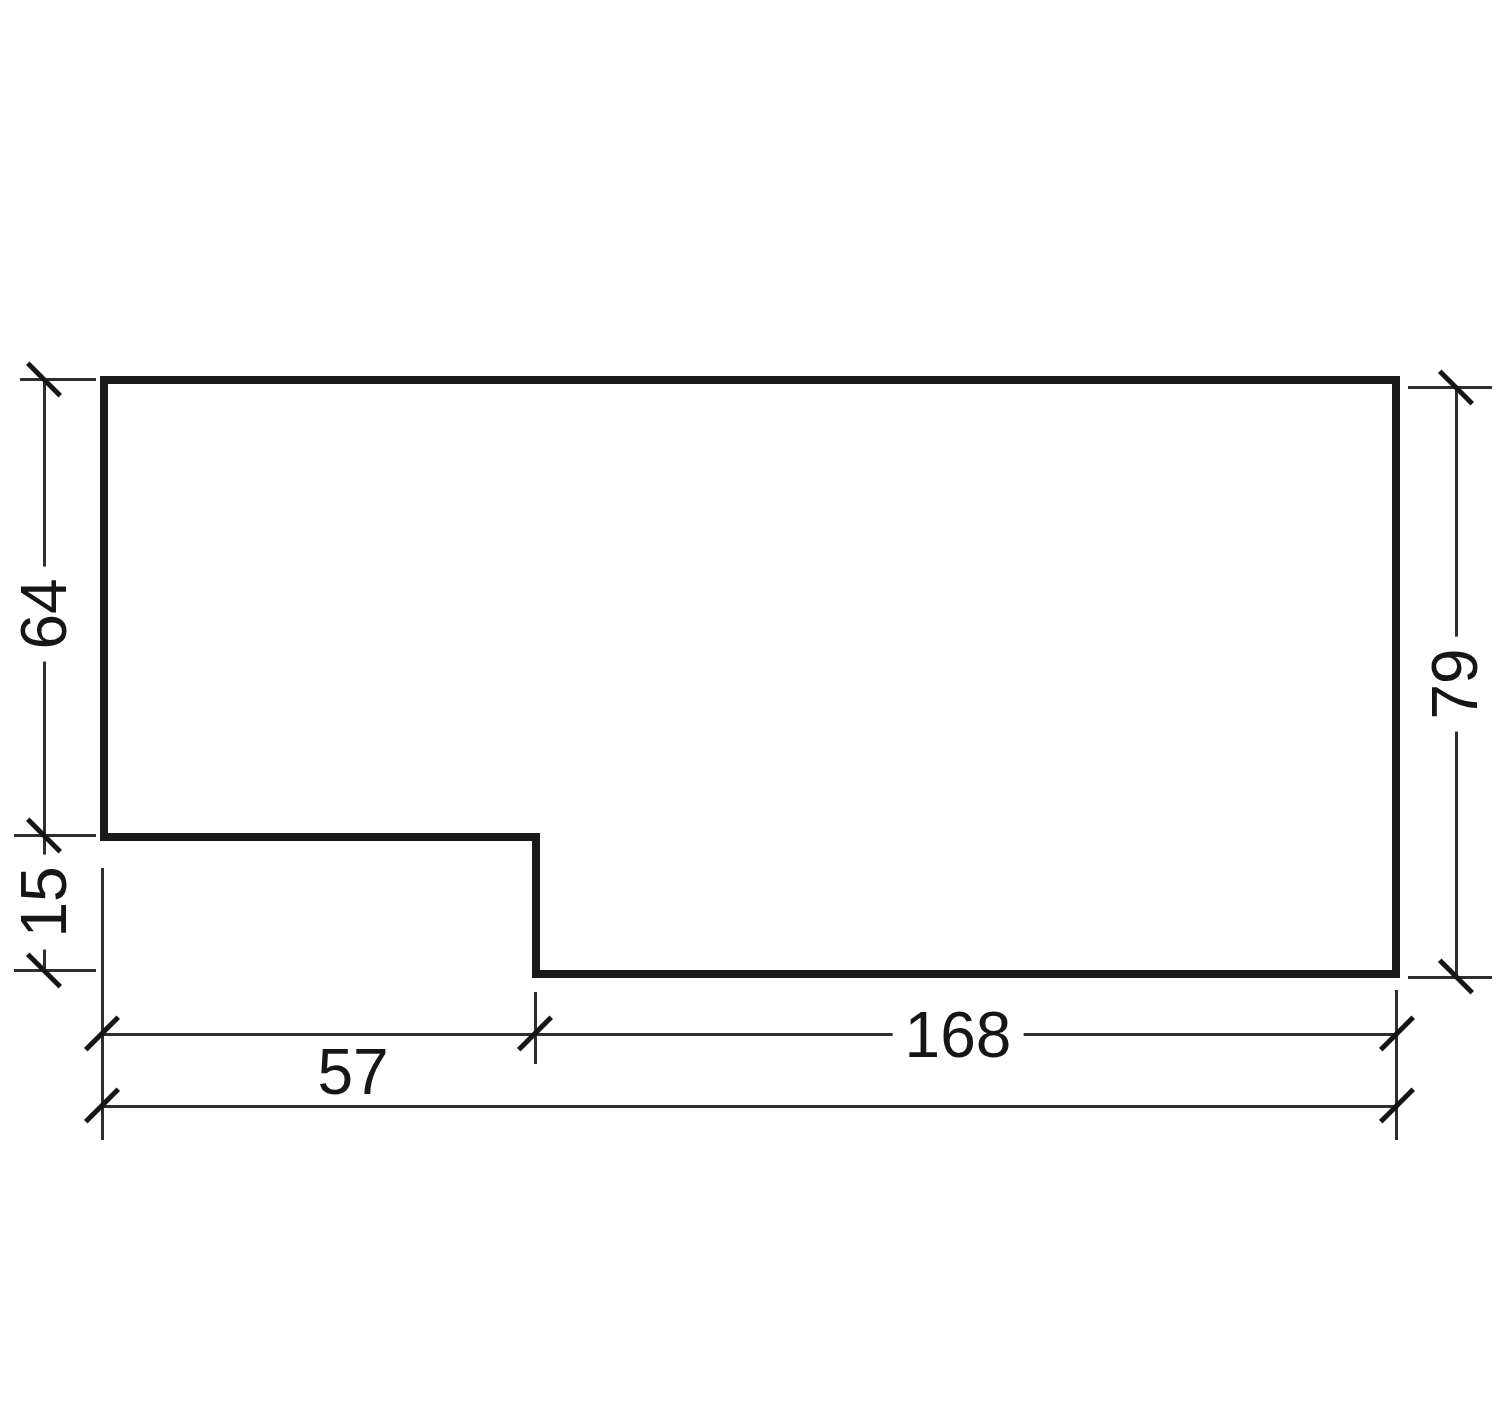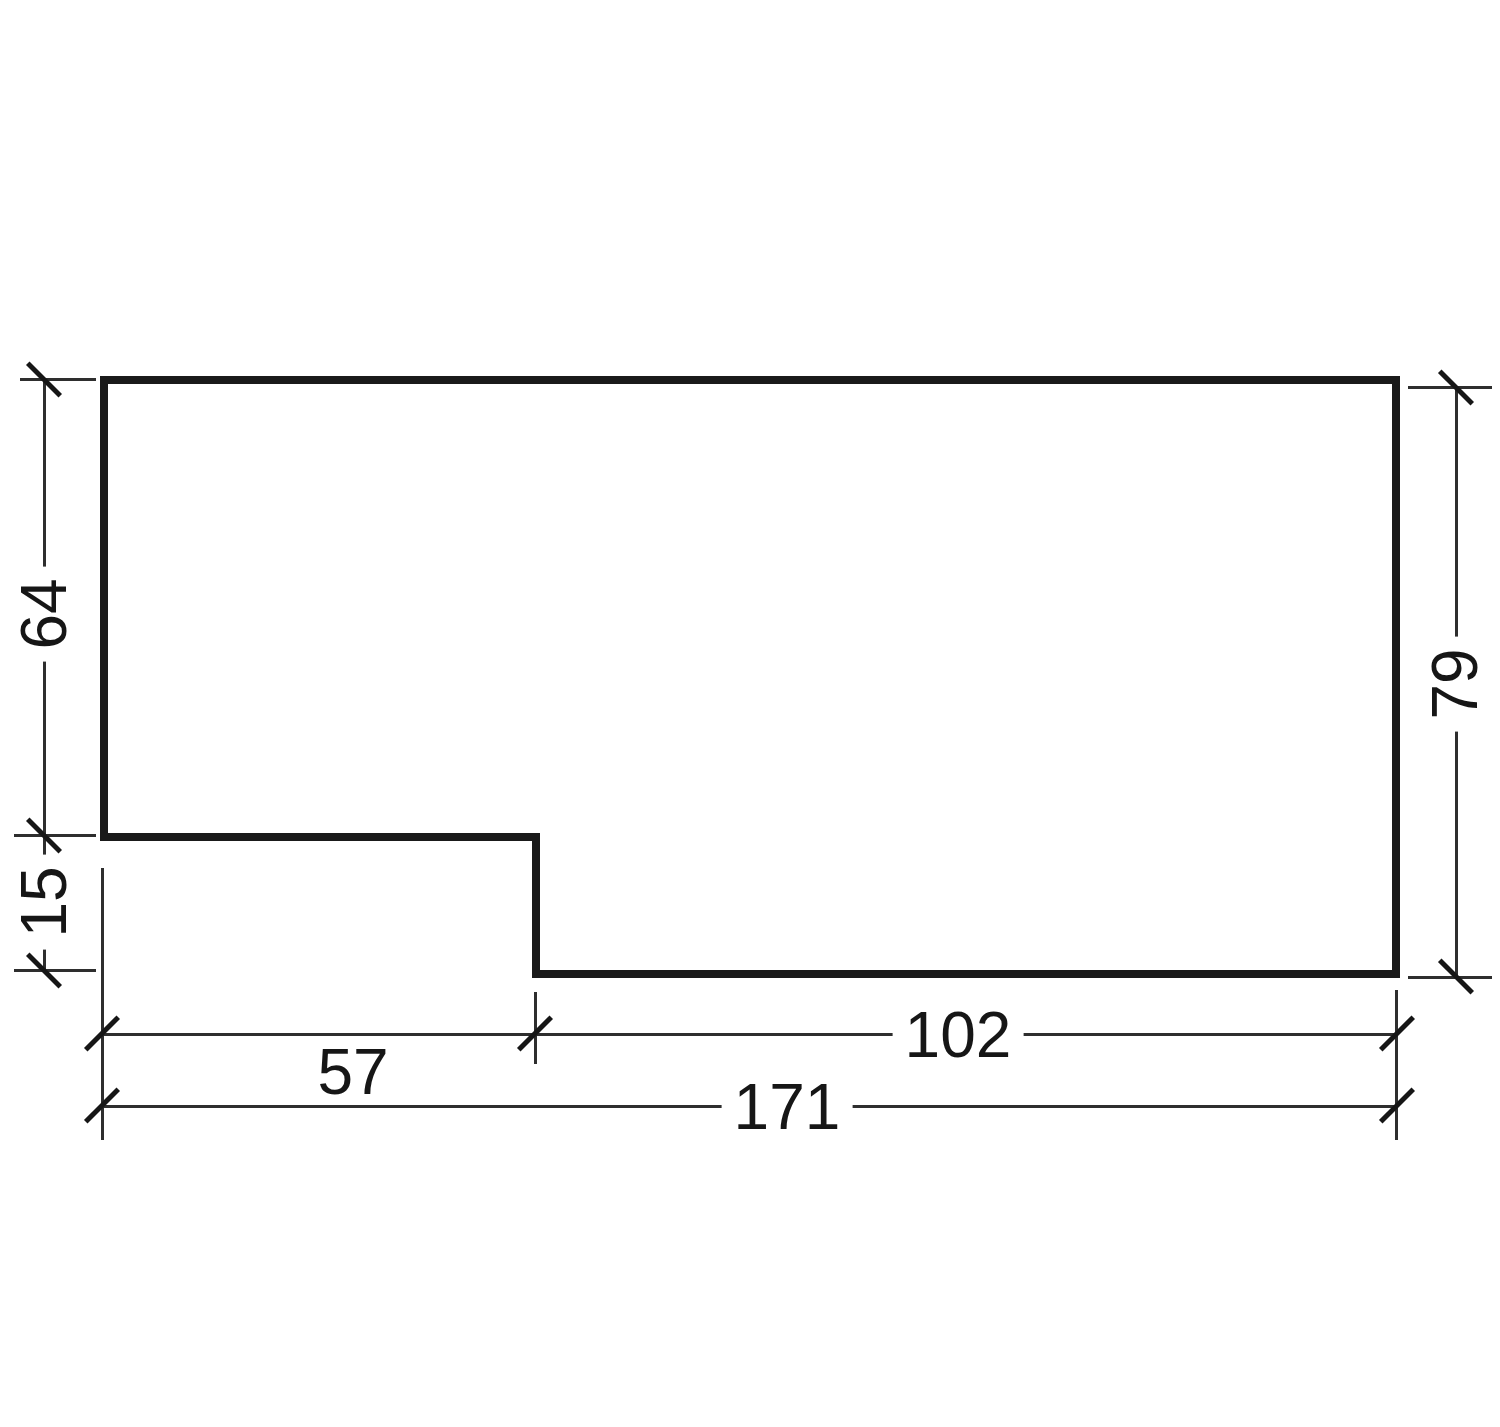--- a/index.html
+++ b/index.html
@@ -82,20 +82,19 @@
 
   <div class="dln" style="left:101px;  top:868px; width:3px; height:272px;"></div>
   <div class="dln" style="left:534px;  top:992px; width:3px; height:72px;"></div>
   <div class="dln" style="left:1395px; top:990px; width:3px; height:150px;"></div>
 
   <div class="dln" style="left:100px; top:1033px; width:1298px; height:3px;"></div>
   <div class="tick fwd" style="left:102px;  top:1034px;"></div>
   <div class="tick fwd" style="left:535px;  top:1034px;"></div>
   <div class="tick fwd" style="left:1397px; top:1034px;"></div>
   <div class="dim-label" style="left:353px; top:1072px;">57</div>
-  <div class="dim-label" style="left:958px; top:1035px;">102</div>
+  <div class="dim-label" style="left:958px; top:1035px;">168</div>
 
   <div class="dln" style="left:100px; top:1105px; width:1298px; height:3px;"></div>
   <div class="tick fwd" style="left:102px;  top:1106px;"></div>
   <div class="tick fwd" style="left:1397px; top:1106px;"></div>
-  <div class="dim-label" style="left:787px; top:1107px;">171</div>
 
 </div>
 
 </body></html>

